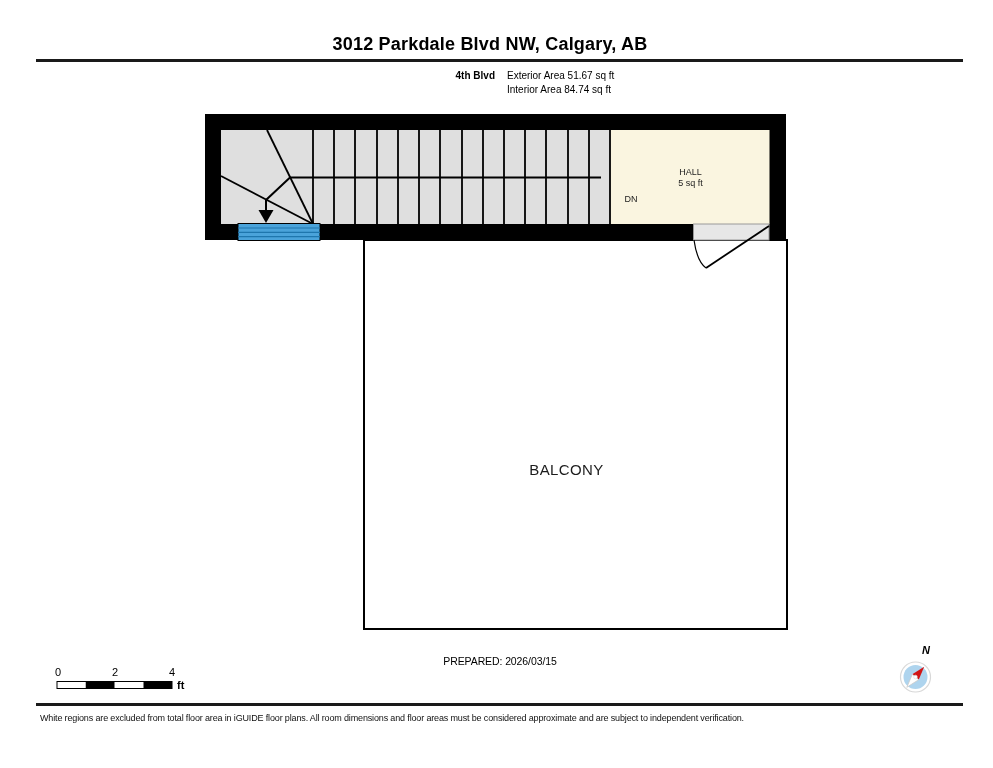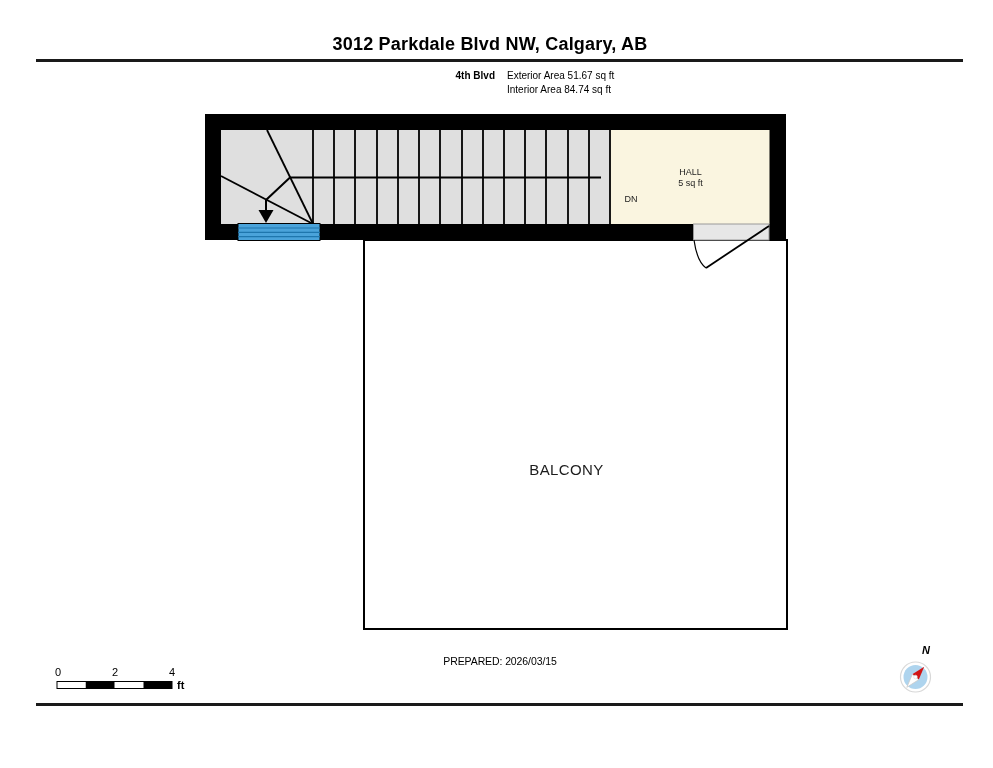--- a/index.html
+++ b/index.html
@@ -113,14 +113,15 @@
   <div class="abs room-label hall-area">5 sq ft</div>
   <div class="abs room-label balcony">BALCONY</div>
 
   <div class="abs tick tick-0">0</div>
   <div class="abs tick tick-2">2</div>
   <div class="abs tick tick-4">4</div>
   <div class="abs ft-unit">ft</div>
   <div class="abs prepared">PREPARED: 2026/03/15</div>
   <div class="abs north">N</div>
   <div class="abs rule rule-bottom"></div>
+  <div class="abs disclaimer">White regions are excluded from total floor area in iGUIDE floor plans. All room dimensions and floor areas must be considered approximate and are subject to independent verification.</div>
 
 </div>
 
 </body></html>

